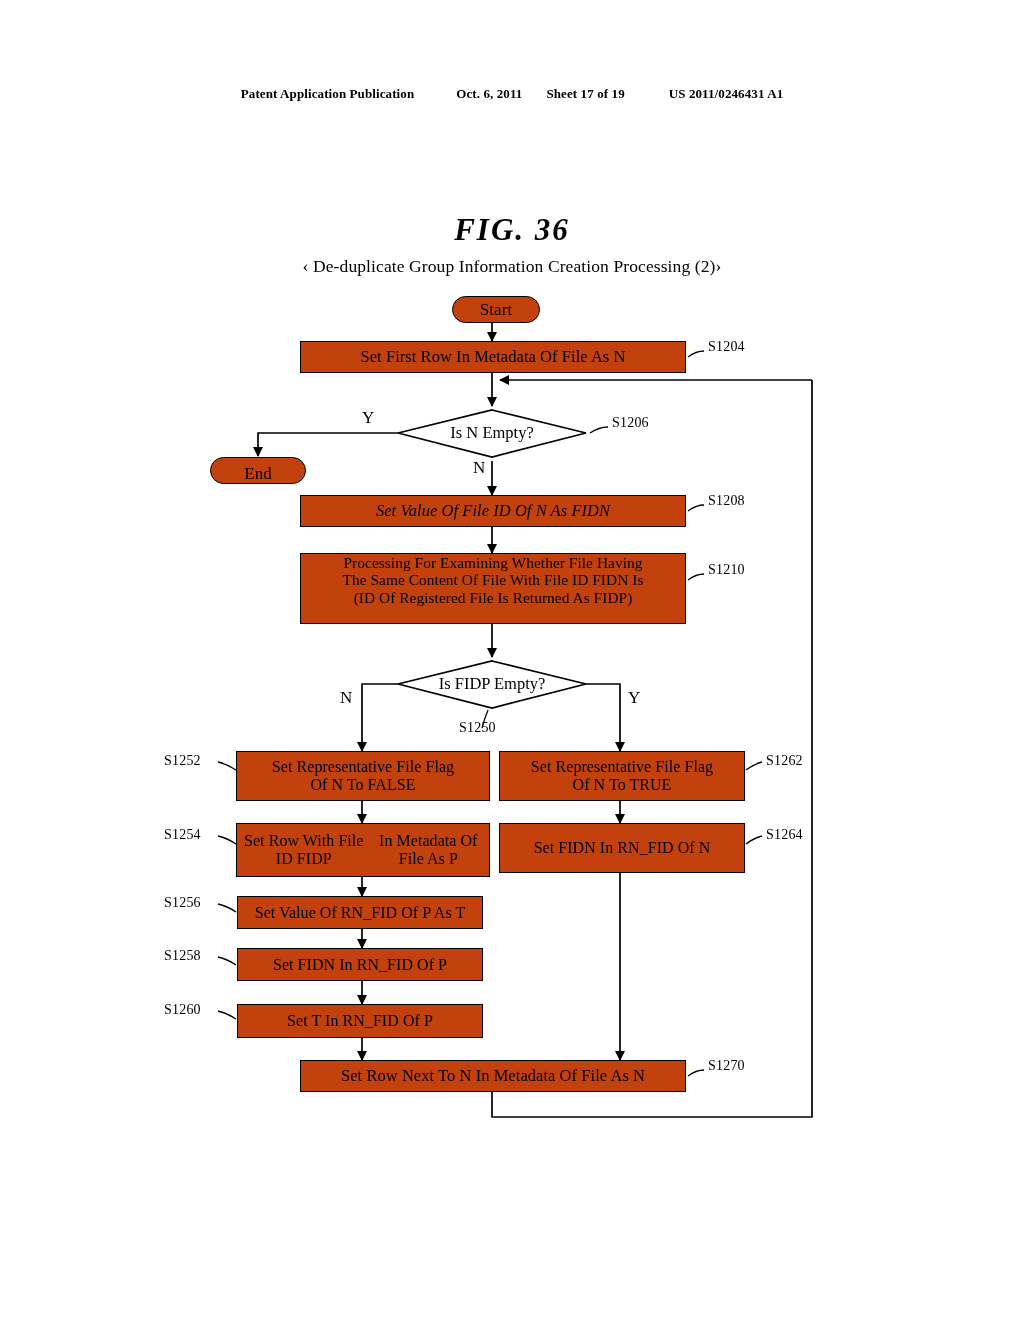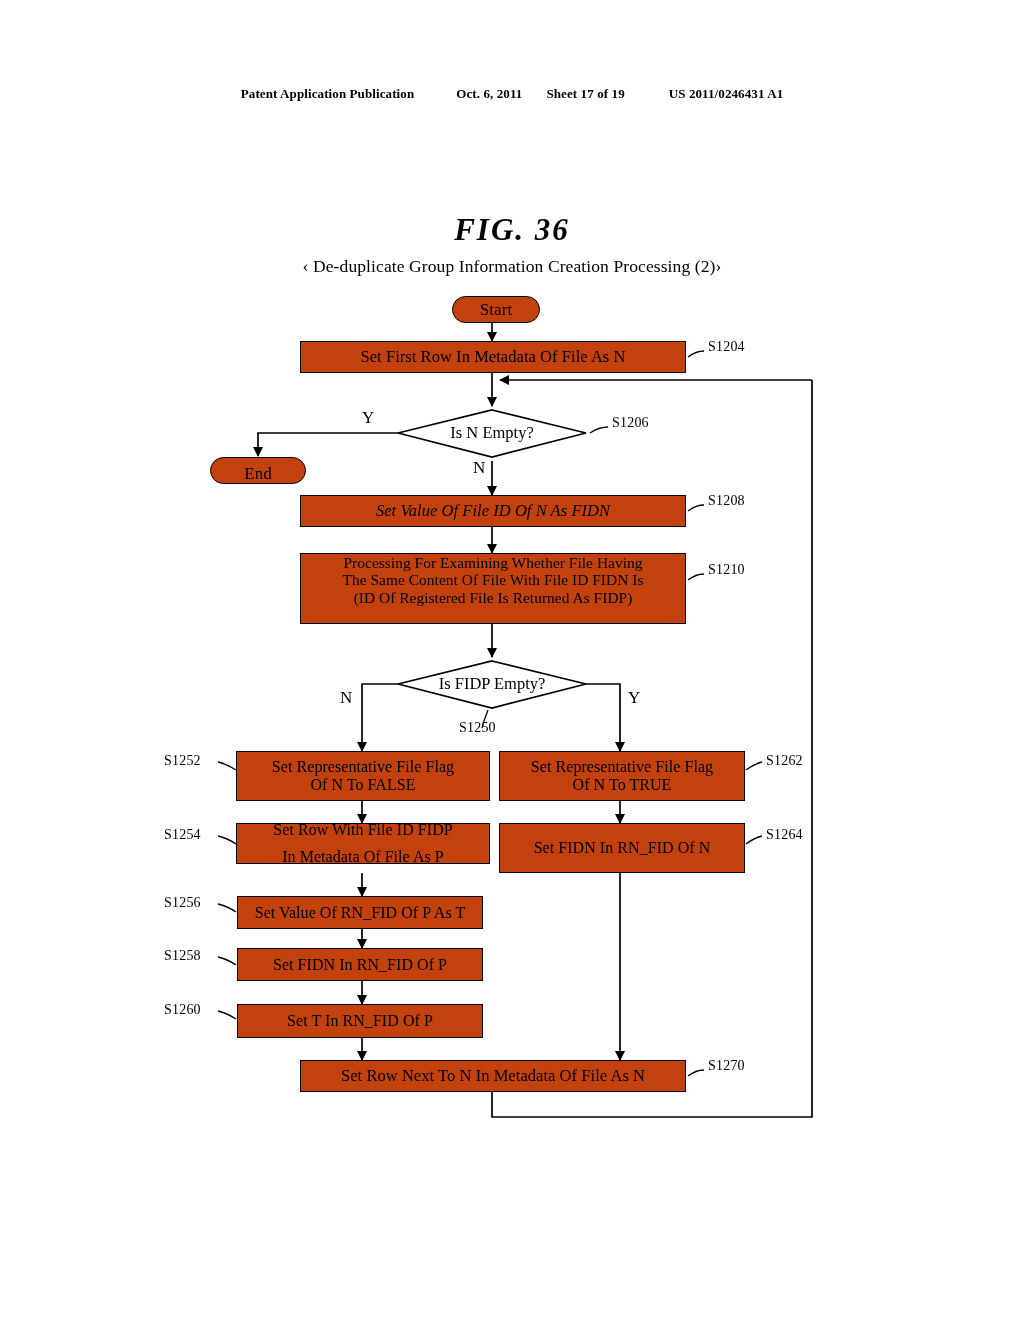--- a/index.html
+++ b/index.html
@@ -225,21 +225,21 @@
 
 <div class="diamond-label" style="left:398px; top:670px; width:188px; height:28px;">
   <span>Is FIDP Empty?</span>
 </div>
 
 <div class="node process-small" style="left:236px; top:751px; width:254px; height:50px; flex-direction:column; justify-content:center;">
   <span>Set Representative File Flag</span>
   <span>Of N To FALSE</span>
 </div>
 
-<div class="node process-small" style="left:236px; top:823px; width:254px; height:41px; flex-direction:column; justify-content:center;gap:9px;">
+<div class="node process-small" style="left:236px; top:823px; width:254px; height:54px; flex-direction:row; justify-content:center;gap:9px;">
   <span>Set Row With File ID FIDP</span>
   <span>In Metadata Of File As P</span>
 </div>
 
 <div class="node process-small" style="left:237px; top:896px; width:246px; height:33px;">
   <span>Set Value Of RN_FID Of P As T</span>
 </div>
 
 <div class="node process-small" style="left:237px; top:948px; width:246px; height:33px;">
   <span>Set FIDN In RN_FID Of P</span>

